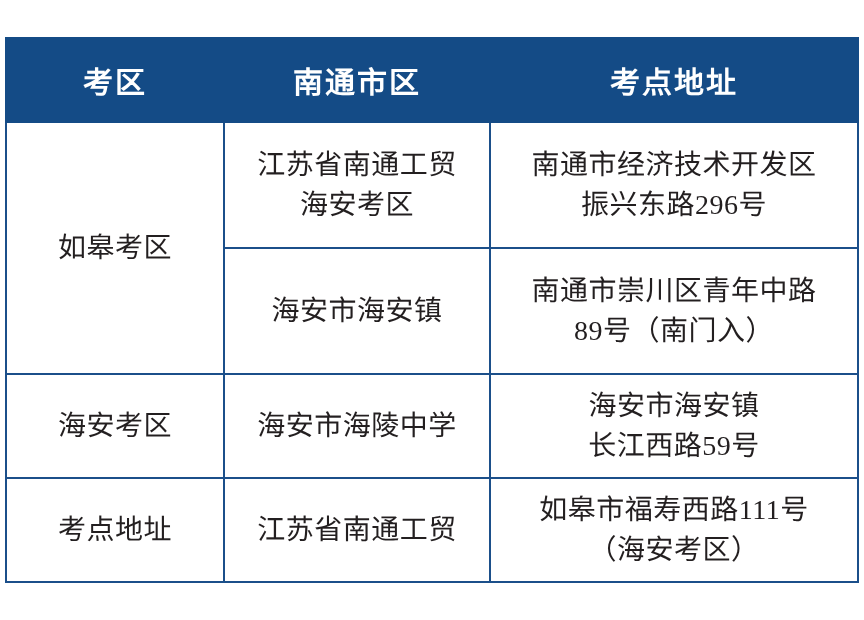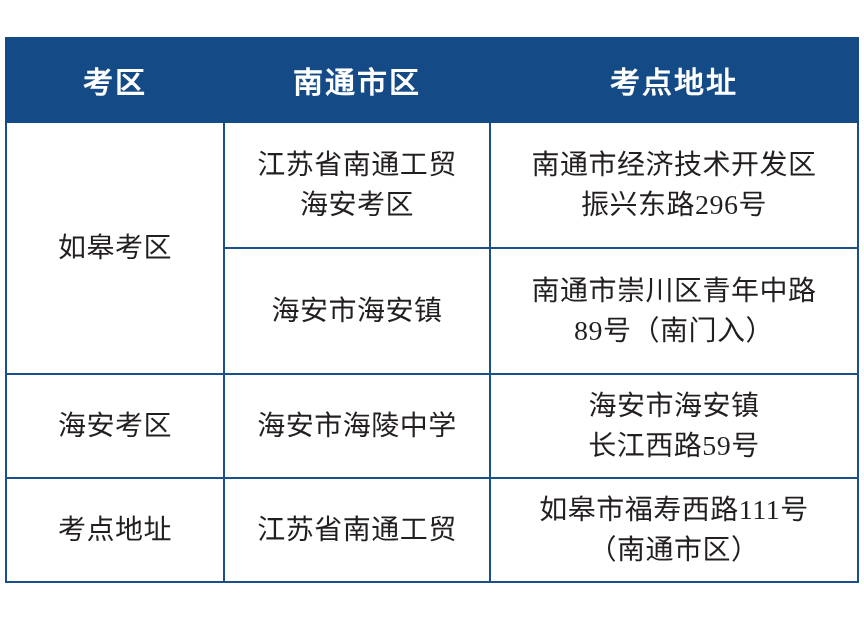--- a/index.html
+++ b/index.html
@@ -114,18 +114,18 @@
           <span class="cell-line">长江西路59号</span>
         </td>
       </tr>
       <tr class="row-mid">
         <td class="district-cell">考点地址</td>
         <td>
           <span class="cell-line">江苏省南通工贸</span>
         </td>
         <td>
           <span class="cell-line">如皋市福寿西路111号</span>
-          <span class="cell-line">（南通市区）</span>
+          <span class="cell-line">（海安考区）</span>
         </td>
       </tr>
     </tbody>
   </table>
 </div>
 
 </body></html>

